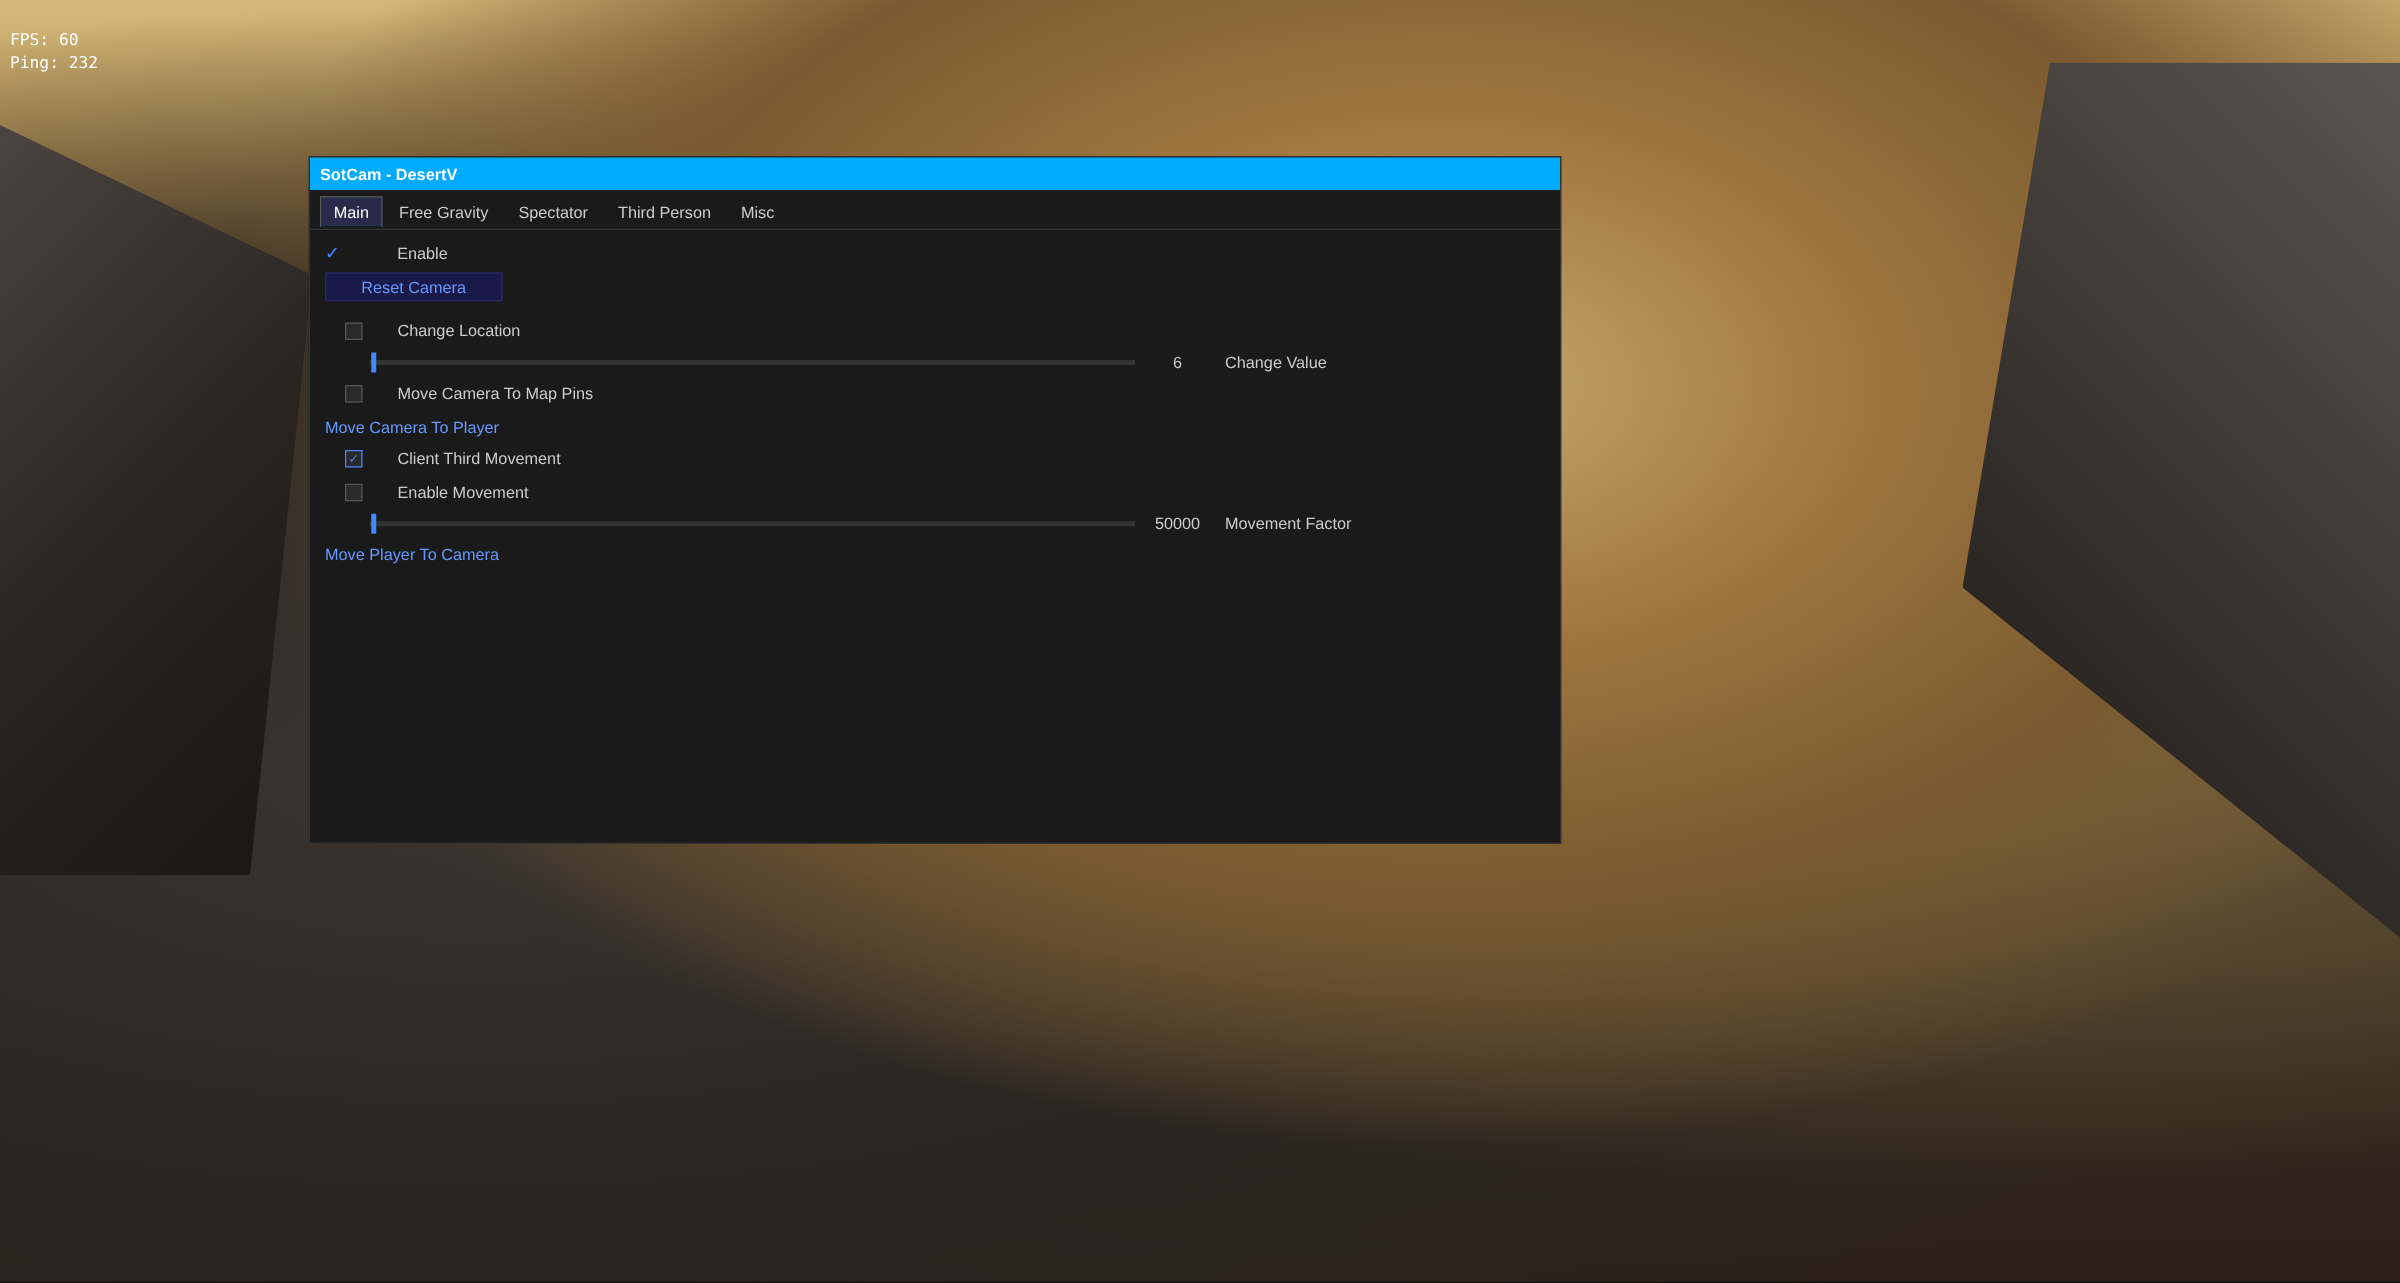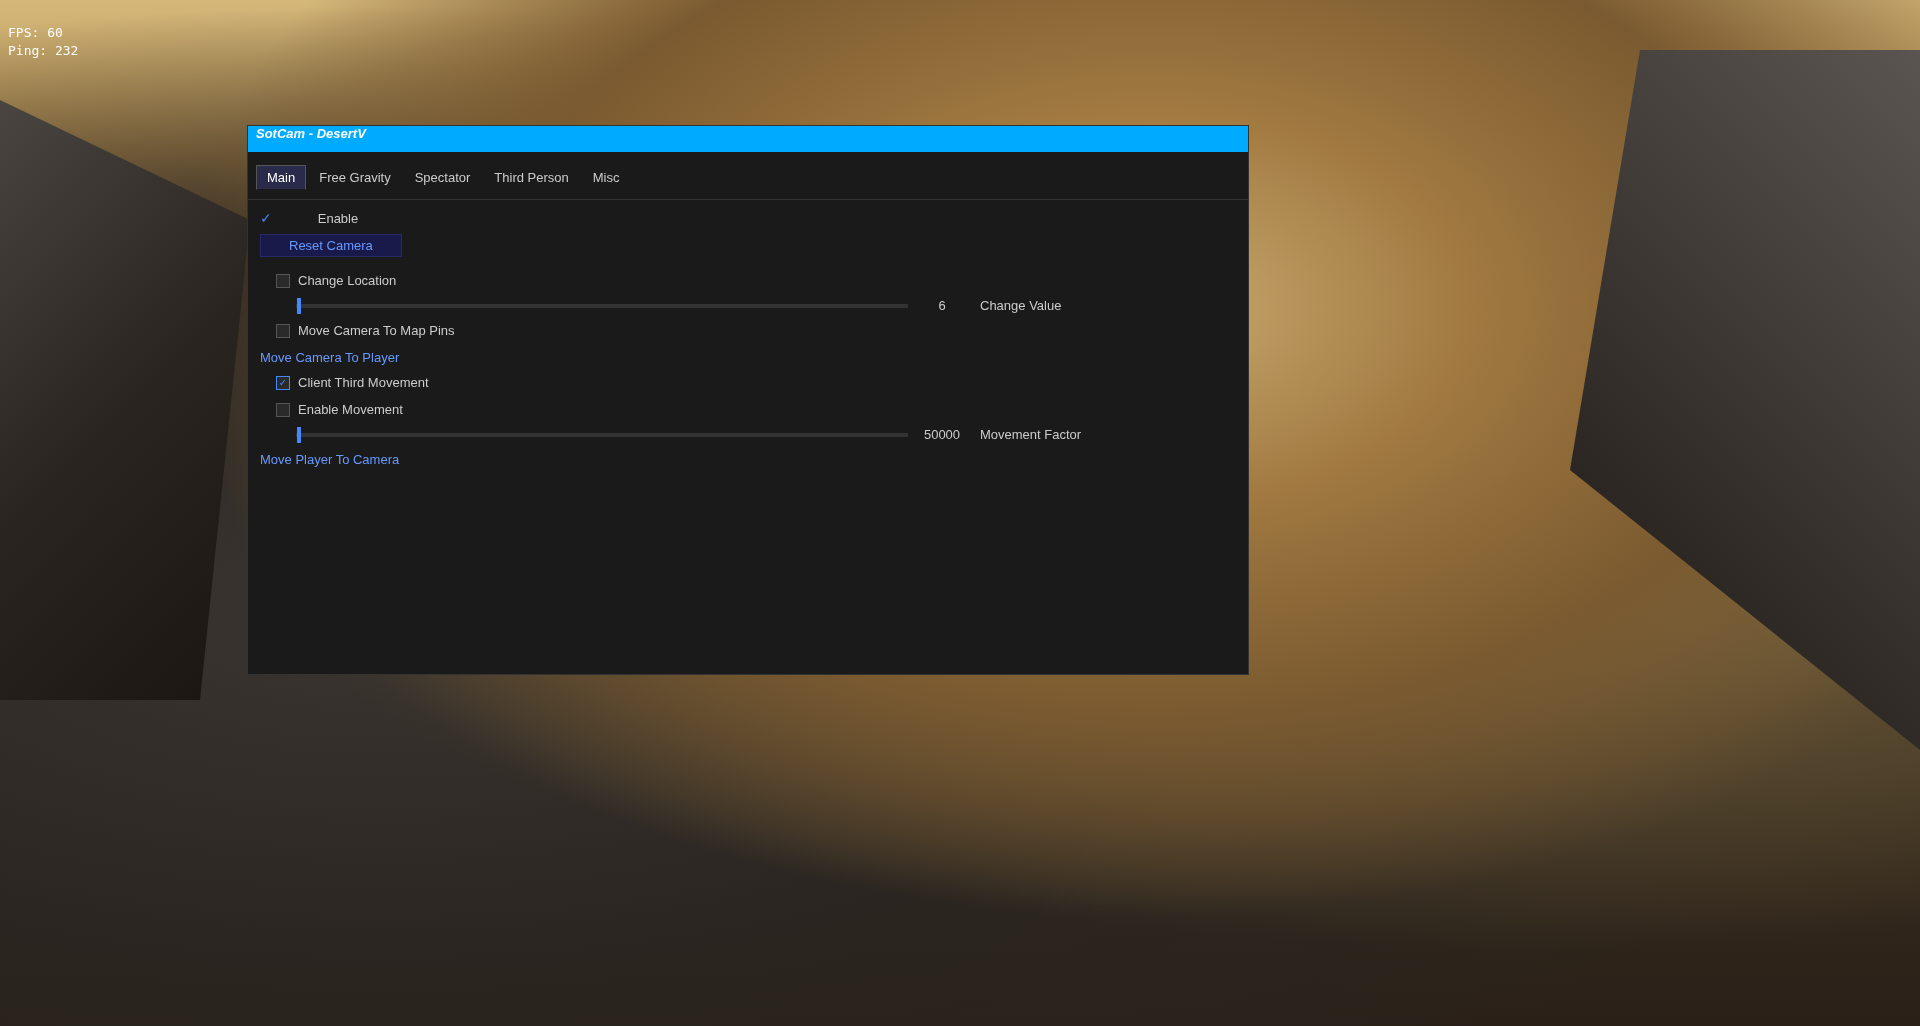--- a/index.html
+++ b/index.html
@@ -67,38 +67,38 @@
       height: 550px;
       background: #1a1a1a;
       border: 1px solid #333;
     }
 
     
     .title-bar {
       height: 26px;
       background: #00aaff;
       display: flex;
+      align-items: center;
       padding: 0 8px;
-      font-style: italic;
     }
 
     .title-bar-text {
       color: white;
       font-weight: bold;
       font-size: 13px;
     }
 
     
     .tab-bar {
       background: #1a1a1a;
       display: flex;
       align-items: center;
       padding: 4px 8px 0 8px;
       border-bottom: 1px solid #333;
-      height: 48px;
+      height: 32px;
     }
 
     .tab {
       padding: 4px 10px;
       cursor: pointer;
       color: #ccc;
       font-size: 13px;
       border: 1px solid transparent;
       background: transparent;
       margin-right: 2px;
@@ -141,20 +141,21 @@
       display: inline-block;
       margin-bottom: 10px;
     }
 
     
     .section-row {
       display: flex;
       align-items: center;
       padding: 6px 0;
       margin-left: 16px;
+      gap: 20px;
     }
 
     .checkbox-box {
       width: 14px;
       height: 14px;
       border: 1px solid #555;
       background: #2a2a2a;
       margin-right: 8px;
       display: inline-block;
       flex-shrink: 0;

